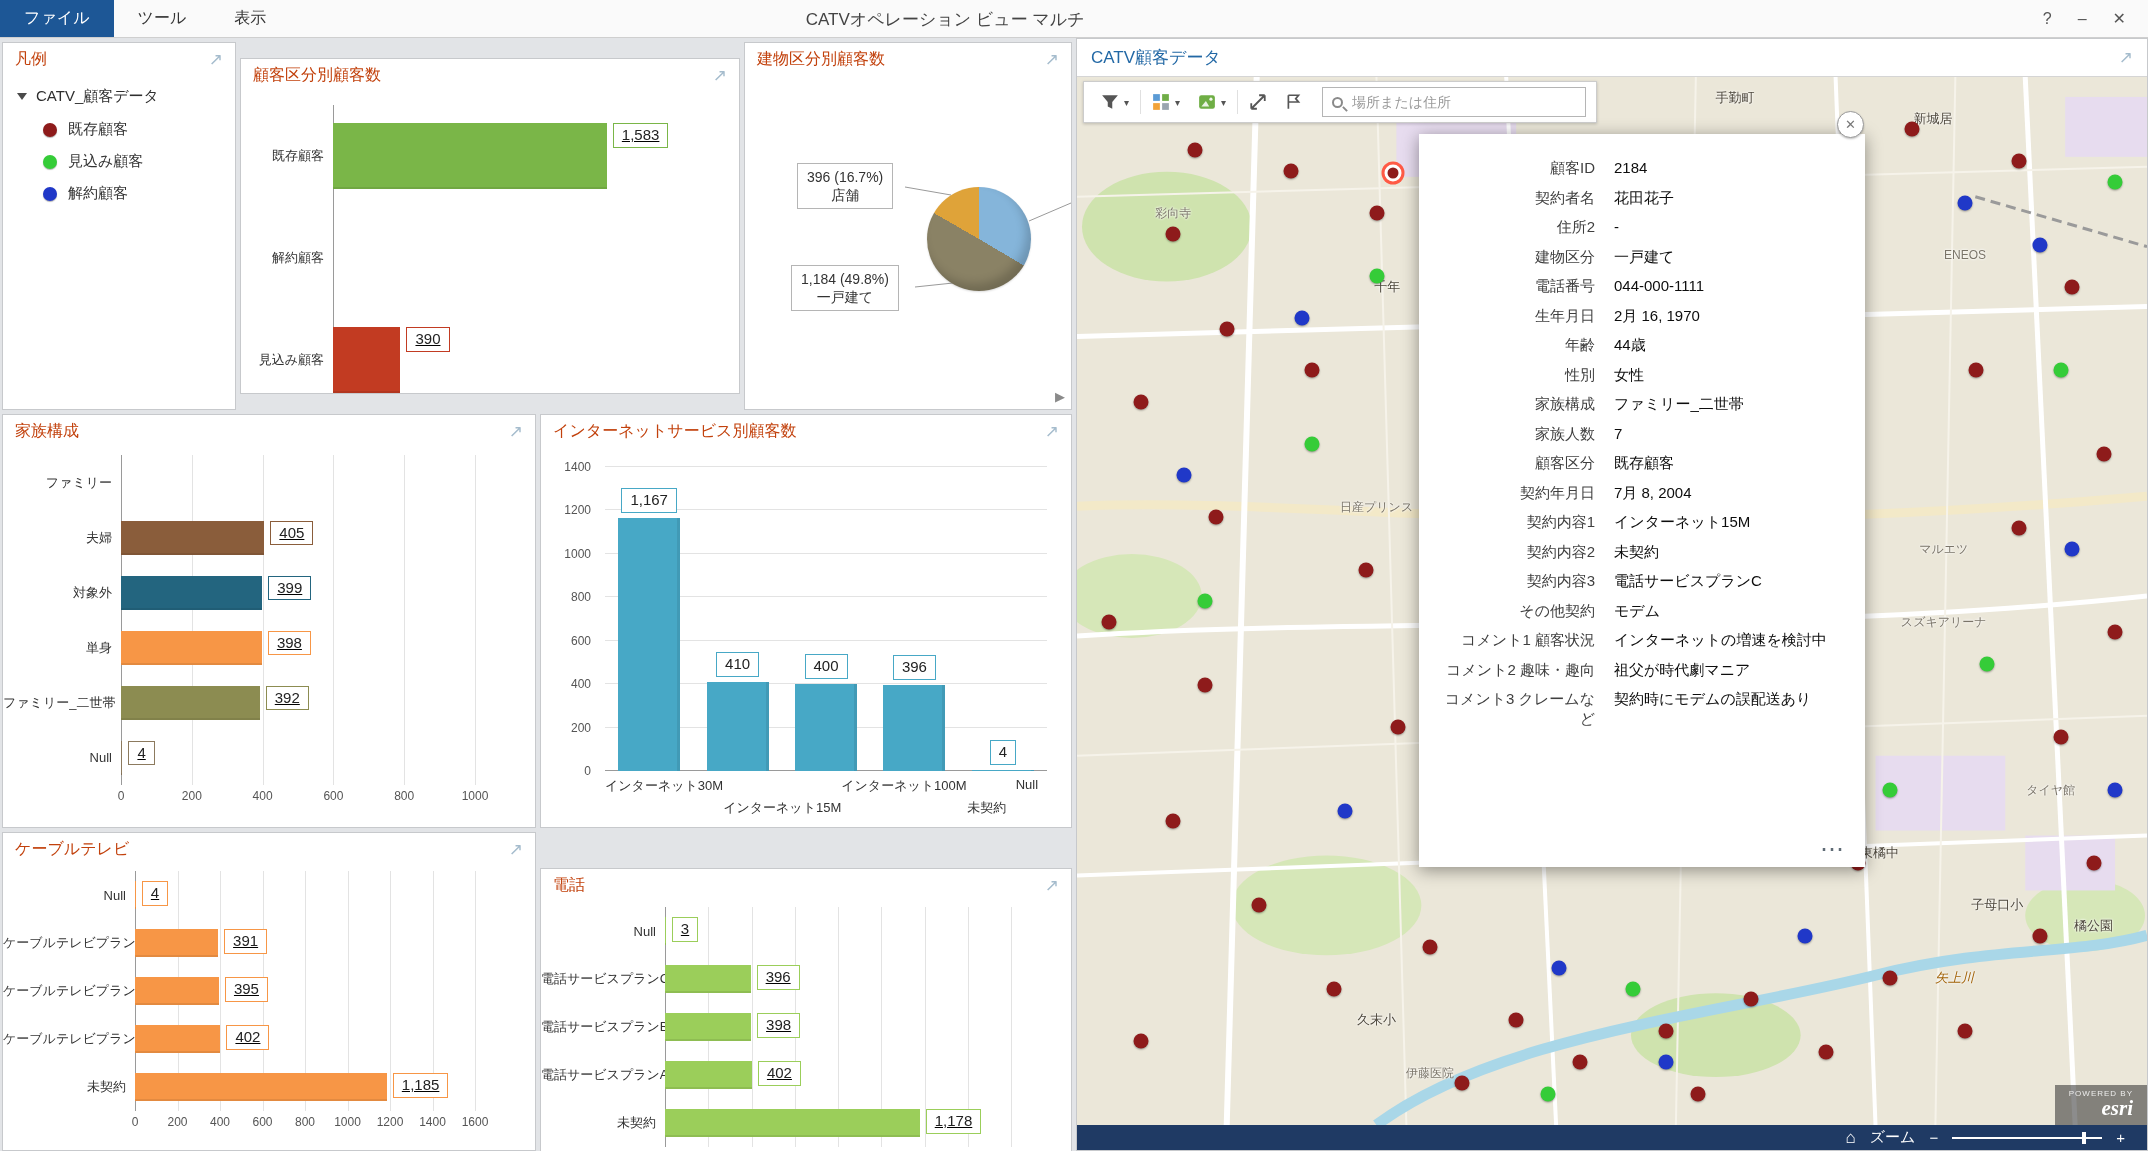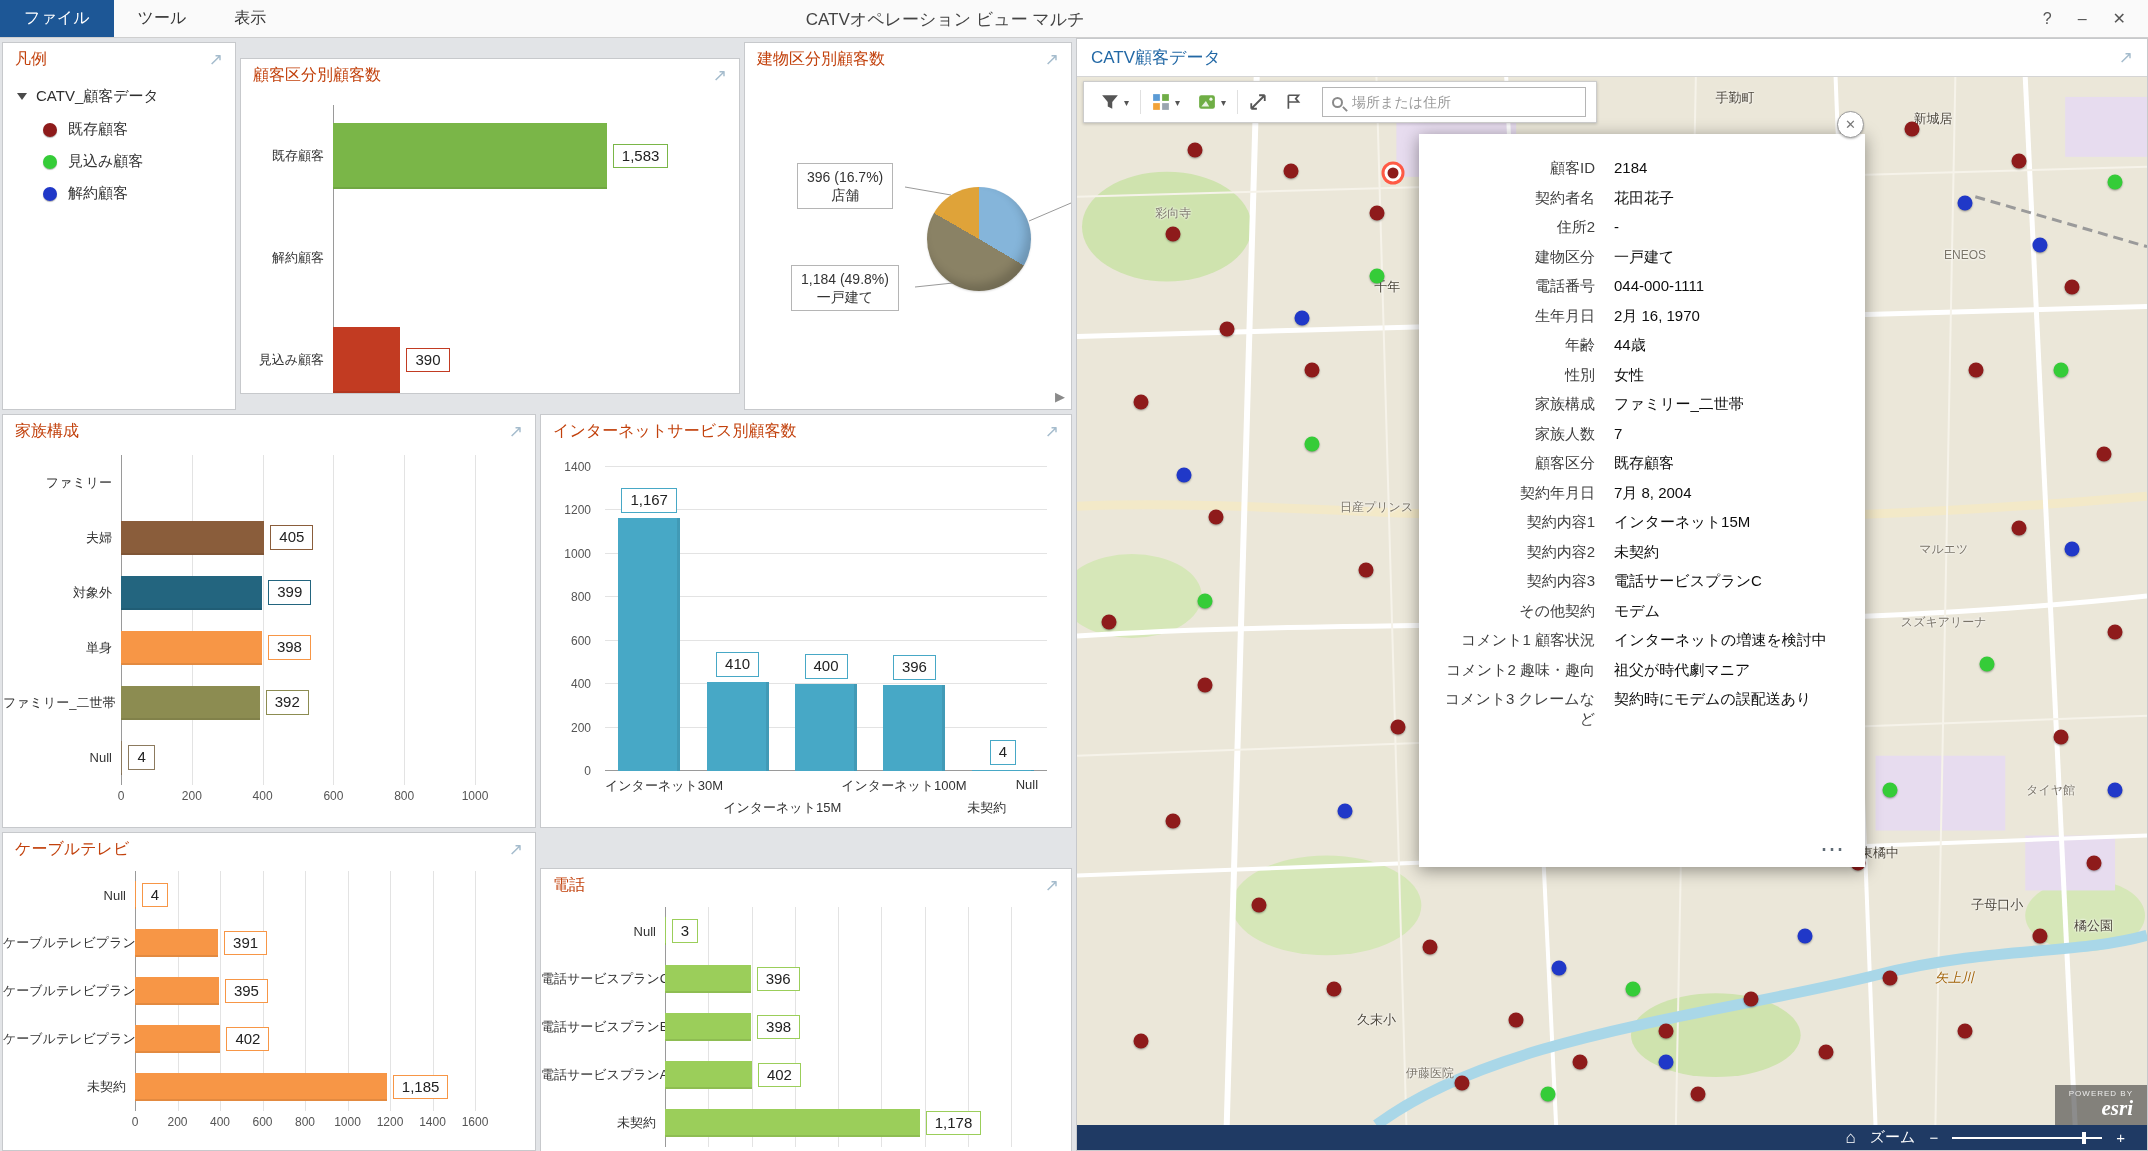--- a/index.html
+++ b/index.html
@@ -41,21 +41,21 @@
   .legend-item { display:flex; align-items:center; gap:11px; margin:13px 0 13px 26px; font-size:15px; color:#333; }
   .legend-dot { width:14px; height:14px; border-radius:50%; box-shadow:0 1px 1px rgba(0,0,0,.3); flex:none; }
 
   
   .hgrid { position:absolute; }
   .gline { position:absolute; top:0; bottom:0; width:1px; background:#e3e3e3; }
   .gline.zero { background:#9a9a9a; }
   .hrow { display:flex; align-items:center; }
   .hlabel { flex:none; font-size:13px; color:#333; text-align:right; padding-right:9px; white-space:nowrap;
             overflow:hidden; }
-  .htrack { flex:1; display:flex; align-items:center; position:relative; min-width:0; }
+  .htrack { flex:1; display:flex; align-items:flex-start; position:relative; min-width:0;text-decoration:underline; }
   .hbar { flex:none; box-shadow:inset 0 -2px rgba(0,0,0,.08); }
   .value-box { flex:none; margin-left:6px; background:#fff; border:1px solid; padding:2px 8px;
                font-size:15px; color:#222; white-space:nowrap; line-height:1.25; }
   .haxis { position:relative; height:22px; }
   .tick { position:absolute; top:4px; transform:translateX(-50%); font-size:12px; color:#555; }
 
   
   .varea { position:absolute; }
   .vgline { position:absolute; left:0; right:0; height:1px; background:#e3e3e3; }
   .vgline.zero { background:#9a9a9a; }

